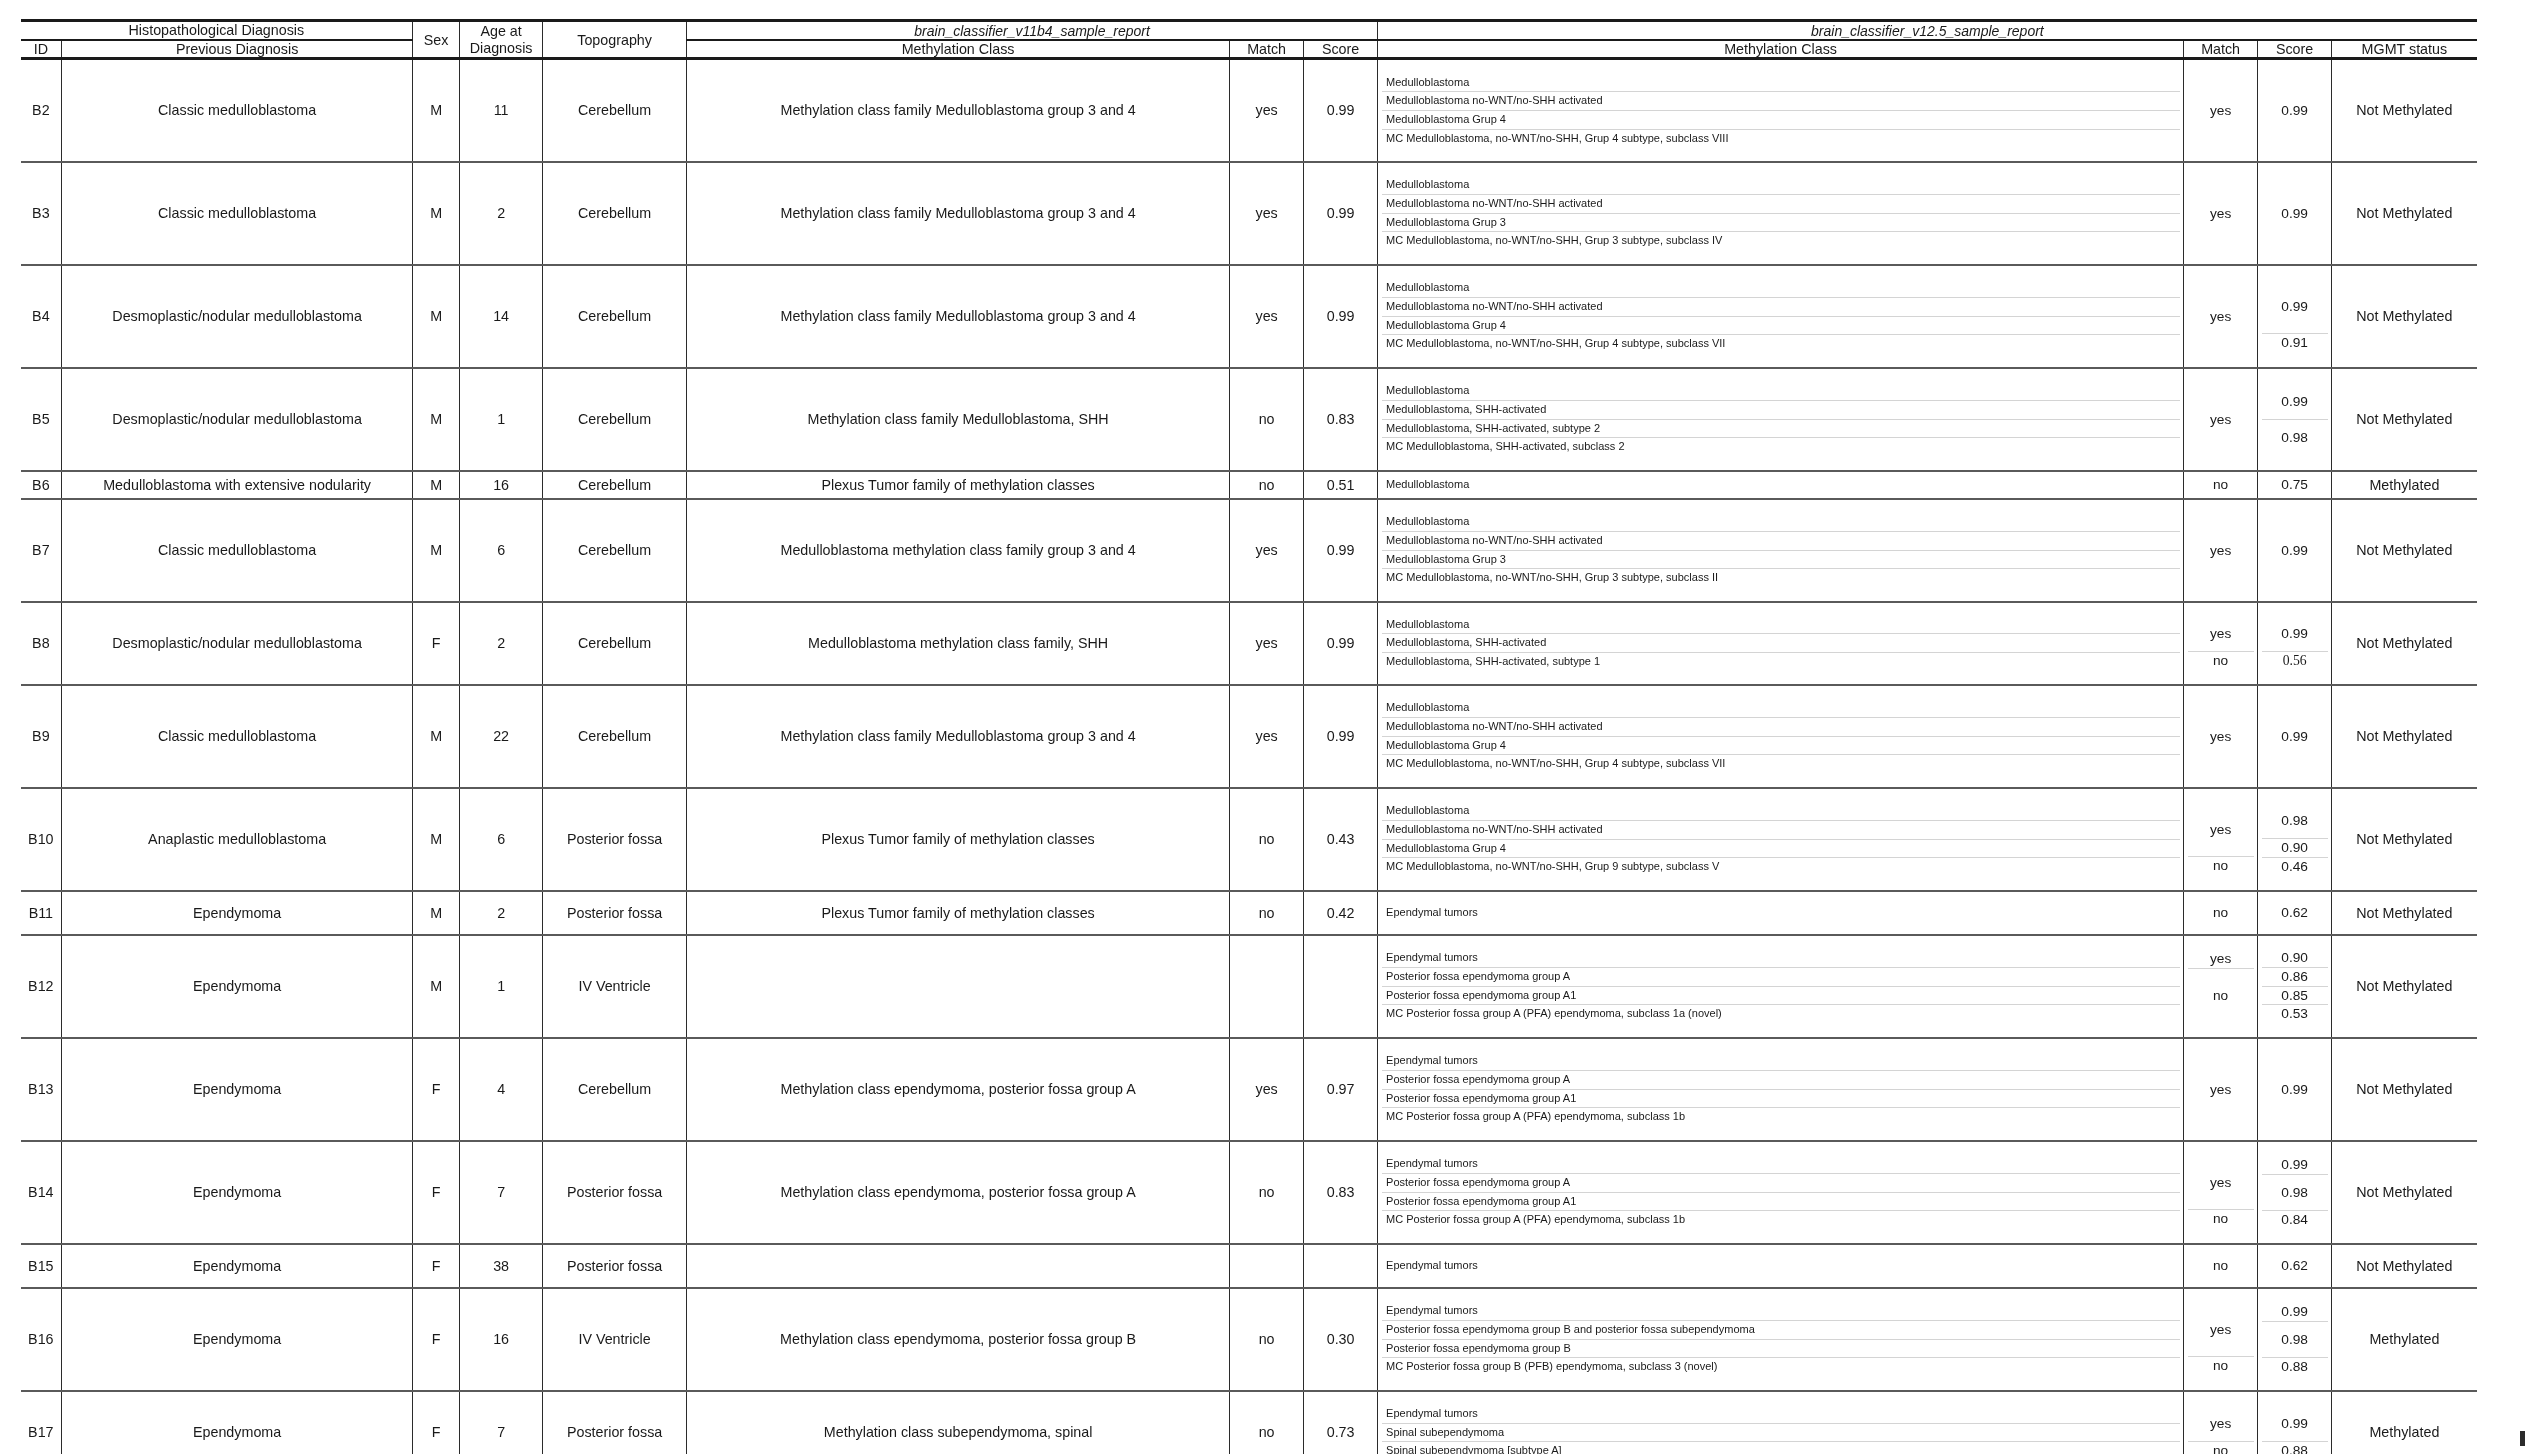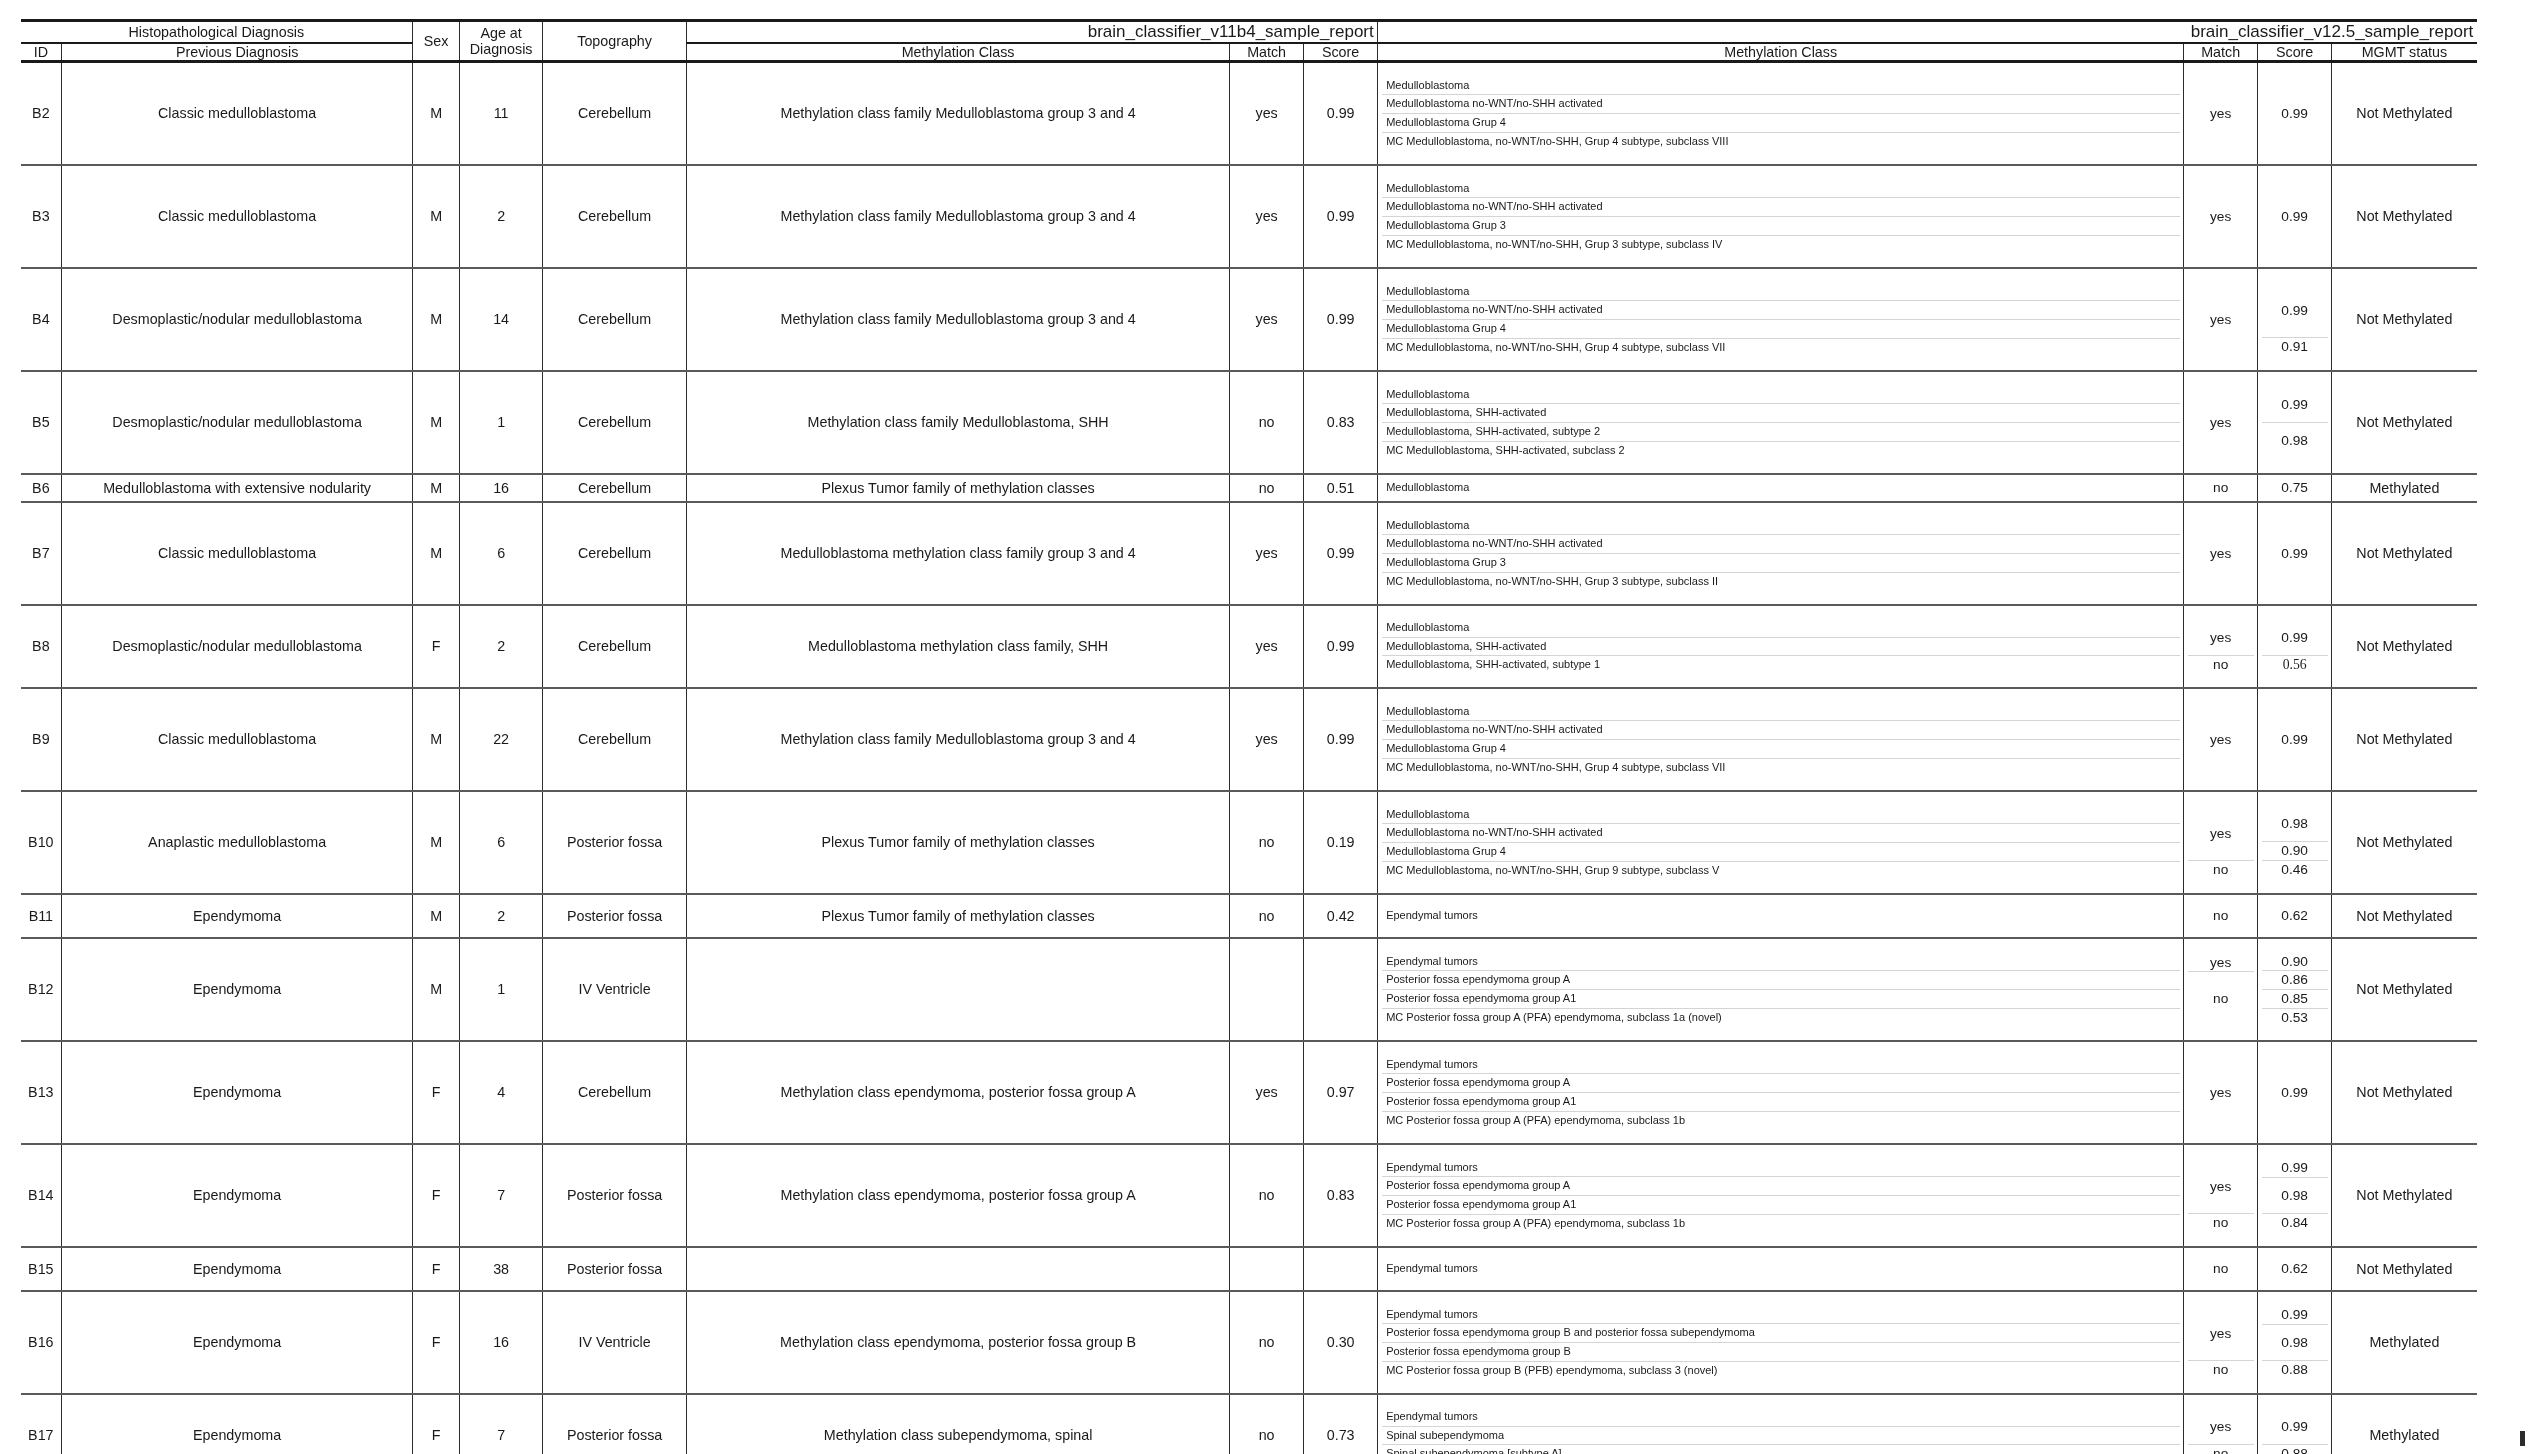--- a/index.html
+++ b/index.html
@@ -39,24 +39,25 @@
   .hdr-bot { border-bottom: 3.4px solid #1a1a1a; }
   .row-rule { border-bottom: 2.9px solid #5a5a5a; }
   .bot-rule { border-bottom: 3.4px solid #5a5a5a; }
 
   .vline-l { border-left: 1.7px solid #2b2b2b; }
   .vline-r { border-right: 1.7px solid #2b2b2b; }
 
   .center { text-align: center; }
 
   th.grouphdr {
-    text-align: right;
+    text-align: center;
     font-weight: bold;
-    font-size: 17px;
+    font-size: 14px;
     padding: 5.1px 2.3px 5.1px 2.3px;
+    font-style: italic;
   }
   th.colhdr {
     text-align: center;
     font-weight: bold;
     font-size: 14.3px;
     padding: 5.1px 2.3px 5.1px 2.3px;
   }
 
   
   td.mc125 {
@@ -334,21 +335,21 @@
           <td class="row-rule center vline-l">Not Methylated</td>
         </tr>
         <tr style="height: 103px;">
           <td class="row-rule center">B10</td>
           <td class="row-rule center vline-l">Anaplastic medulloblastoma</td>
           <td class="row-rule center vline-l">M</td>
           <td class="row-rule center vline-l">6</td>
           <td class="row-rule center vline-l vline-r">Posterior fossa</td>
           <td class="row-rule center">Plexus Tumor family of methylation classes</td>
           <td class="row-rule center vline-l">no</td>
-          <td class="row-rule center vline-l vline-r">0.19</td>
+          <td class="row-rule center vline-l vline-r">0.43</td>
           <td class="row-rule mc125">
             <div class="mc-line">Medulloblastoma</div>
             <div class="mc-line">Medulloblastoma no-WNT/no-SHH activated</div>
             <div class="mc-line">Medulloblastoma Grup  4</div>
             <div class="mc-line" style="border-bottom: none;">MC Medulloblastoma, no-WNT/no-SHH, Grup  9 subtype, subclass V</div>
           </td>
           <td class="row-rule match125 vline-l">
             <div class="mt-line" style="height: 53px; line-height: 53px;">yes</div>
             <div class="mt-line" style="height: 17.7px; line-height: 17.7px; border-bottom: none;">no</div>
           </td>

